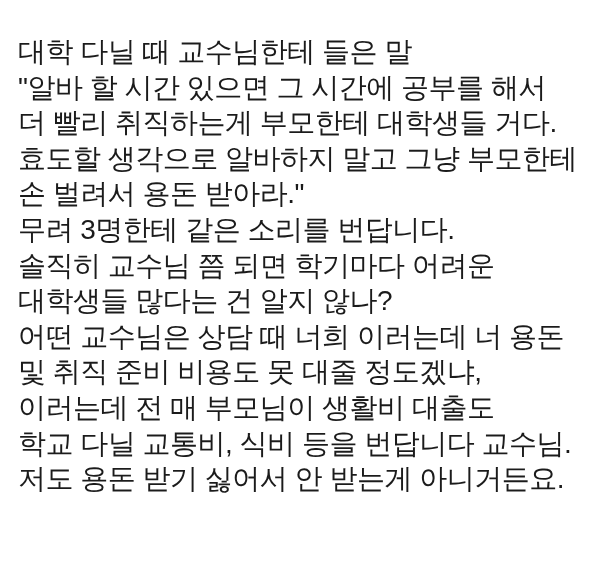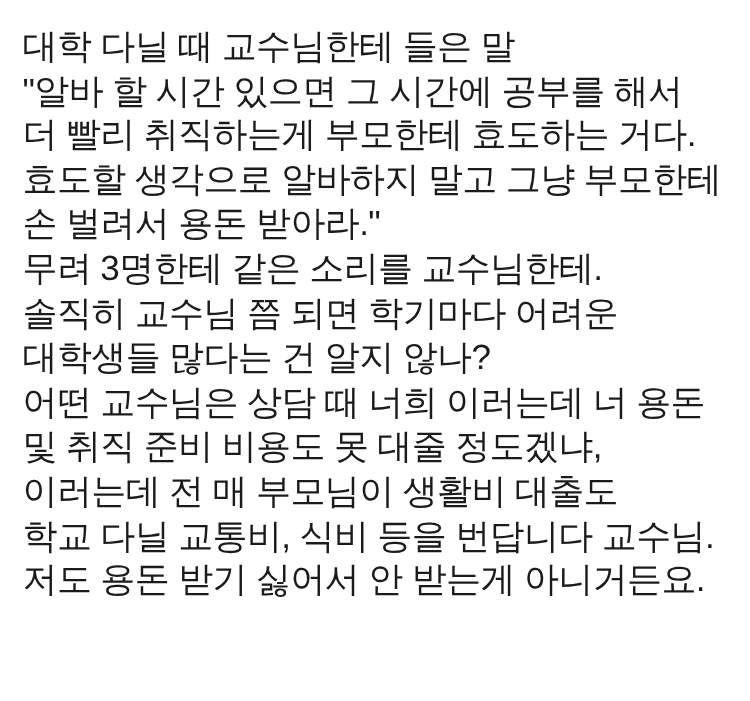--- a/index.html
+++ b/index.html
@@ -13,44 +13,44 @@
   body {
     width: 600px;
     height: 561px;
     background: var(--bg);
     overflow: hidden;
   }
   .post {
     box-sizing: border-box;
     width: 600px;
     height: 561px;
-    padding: 19px 8px 0 18px;
+    padding: 34px 8px 0 18px;
     font-family: "Liberation Sans", "DejaVu Sans", sans-serif;
     font-size: 28px;
     line-height: 35.6px;
     color: var(--fg);
     letter-spacing: -0.5px;
   }
   .line {
     margin: 0;
     padding: 0;
     white-space: nowrap;
     font-weight: 400;
   }
 </style>
 </head>
 <body>
 
 <div class="post">
   <p class="line">대학 다닐 때 교수님한테 들은 말</p>
   <p class="line">"알바 할 시간 있으면 그 시간에 공부를 해서</p>
-  <p class="line">더 빨리 취직하는게 부모한테 효도하는 거다.</p>
+  <p class="line">더 빨리 취직하는게 부모한테 대학생들 거다.</p>
   <p class="line">효도할 생각으로 알바하지 말고 그냥 부모한테</p>
   <p class="line">손 벌려서 용돈 받아라."</p>
-  <p class="line">무려 3명한테 같은 소리를 교수님한테.</p>
+  <p class="line">무려 3명한테 같은 소리를 번답니다.</p>
   <p class="line">솔직히 교수님 쯤 되면 학기마다 어려운</p>
   <p class="line">대학생들 많다는 건 알지 않나?</p>
   <p class="line">어떤 교수님은 상담 때 너희 이러는데 너 용돈</p>
   <p class="line">및 취직 준비 비용도 못 대줄 정도겠냐,</p>
   <p class="line">이러는데 전 매 부모님이 생활비 대출도</p>
   <p class="line">학교 다닐 교통비, 식비 등을 번답니다 교수님.</p>
   <p class="line">저도 용돈 받기 싫어서 안 받는게 아니거든요.</p>
 </div>
 
 </body></html>

